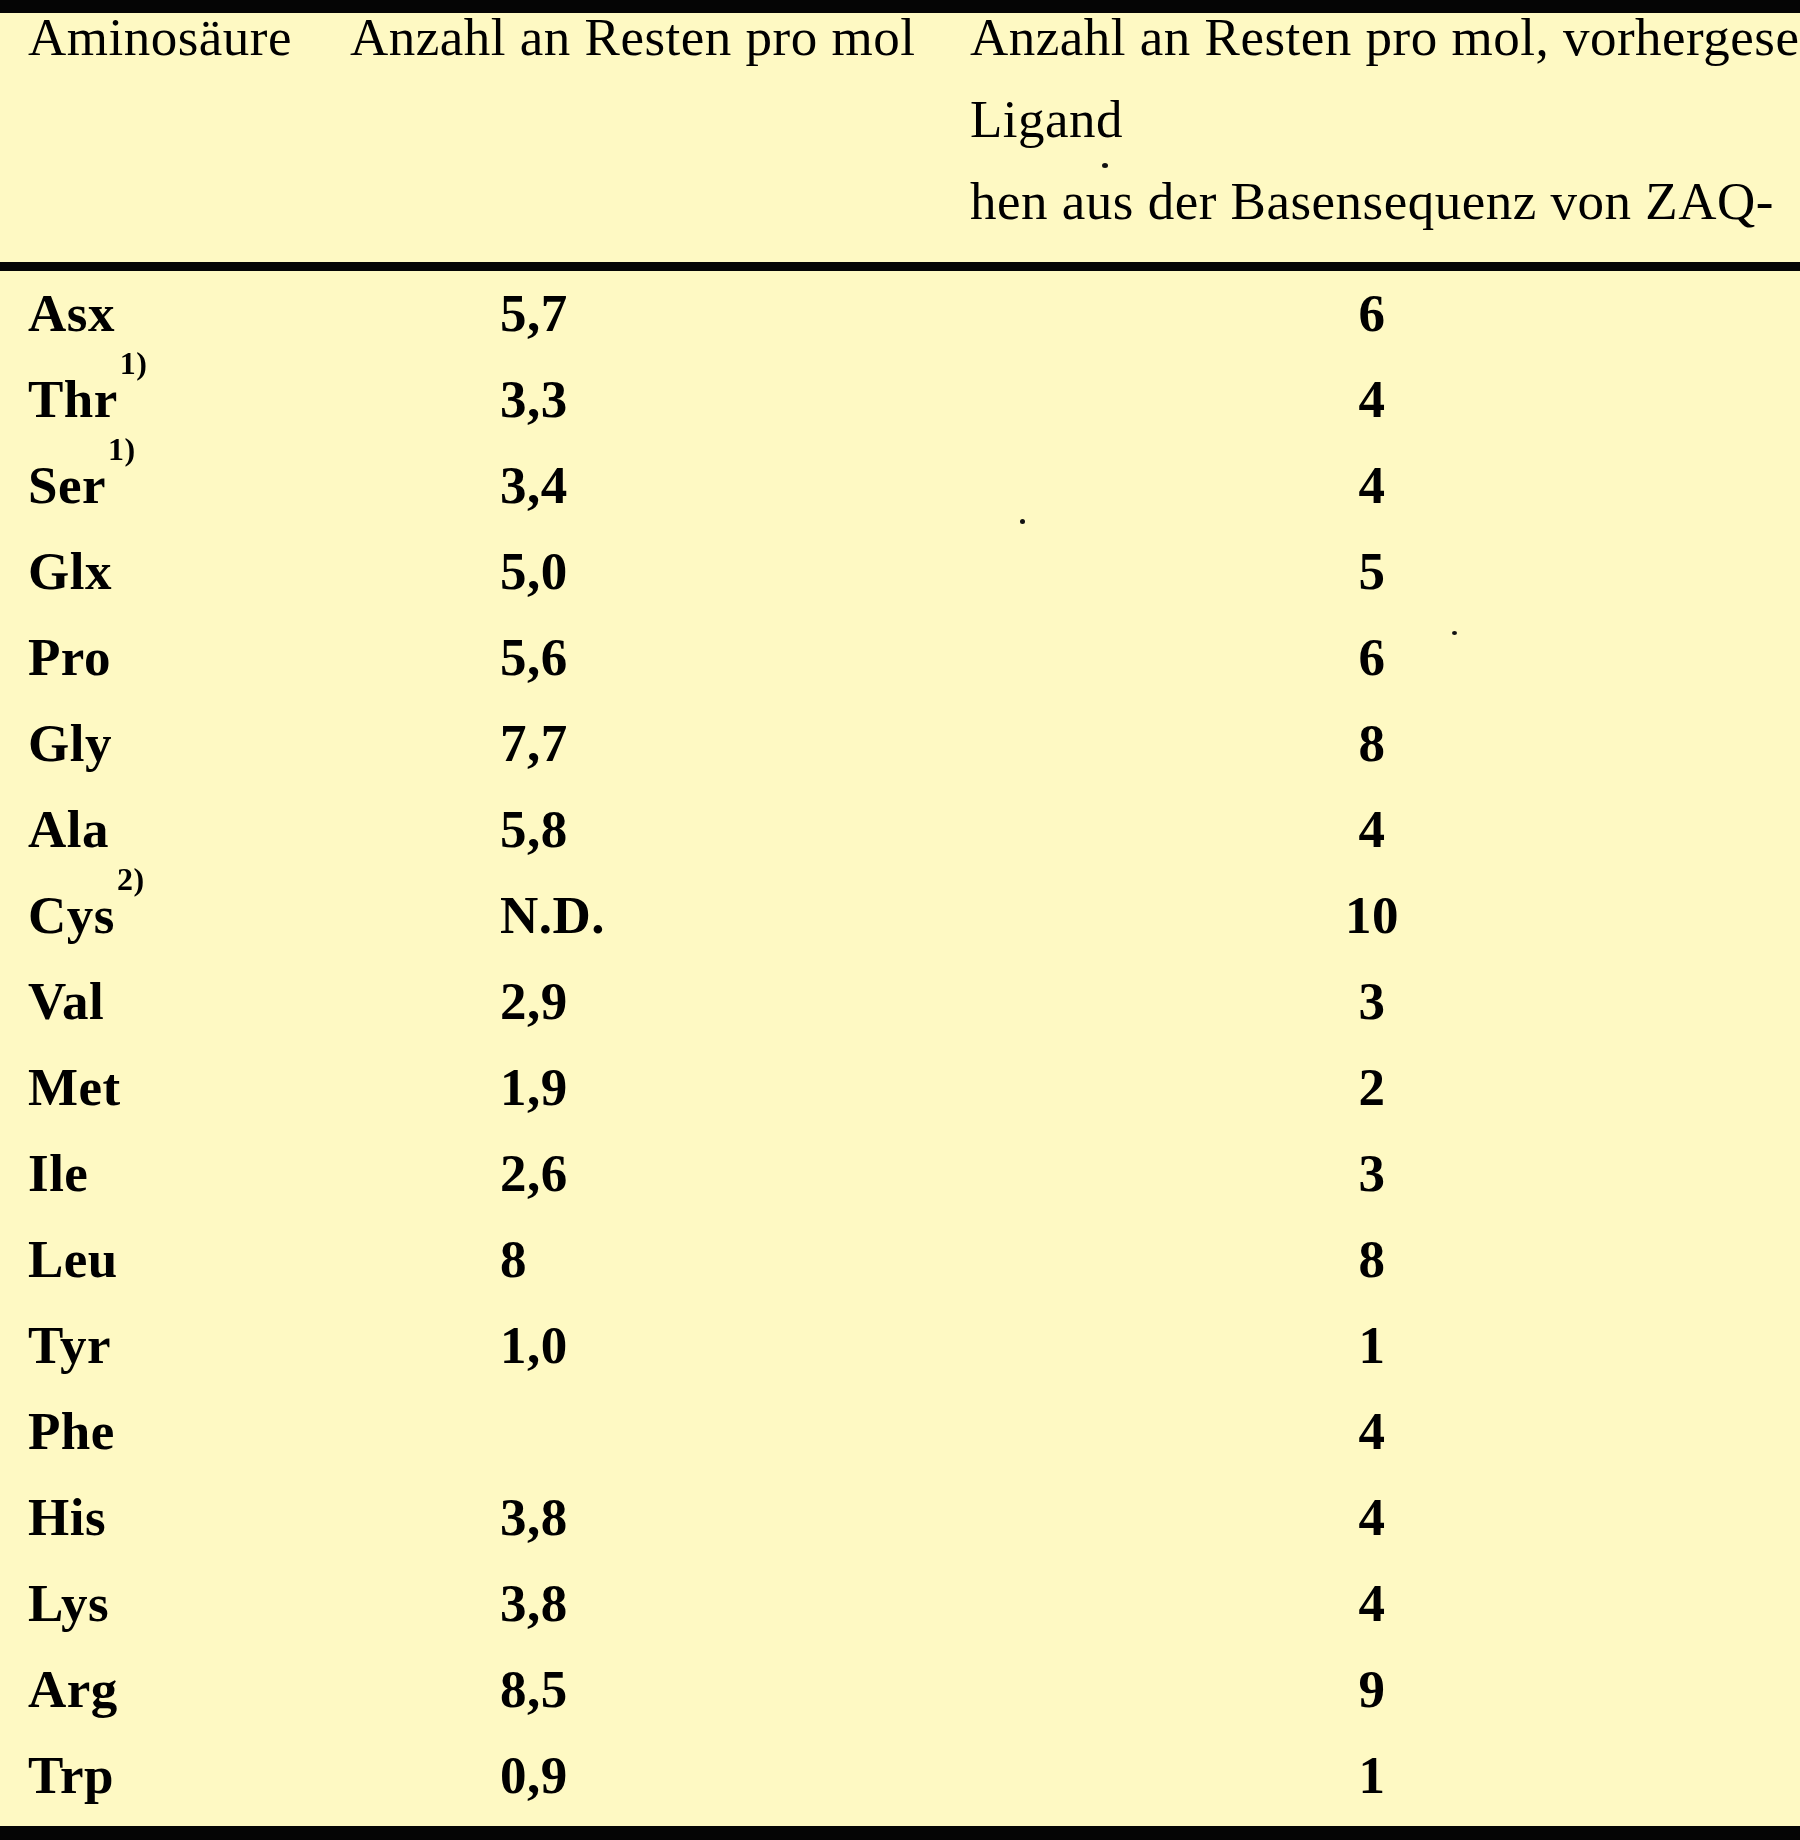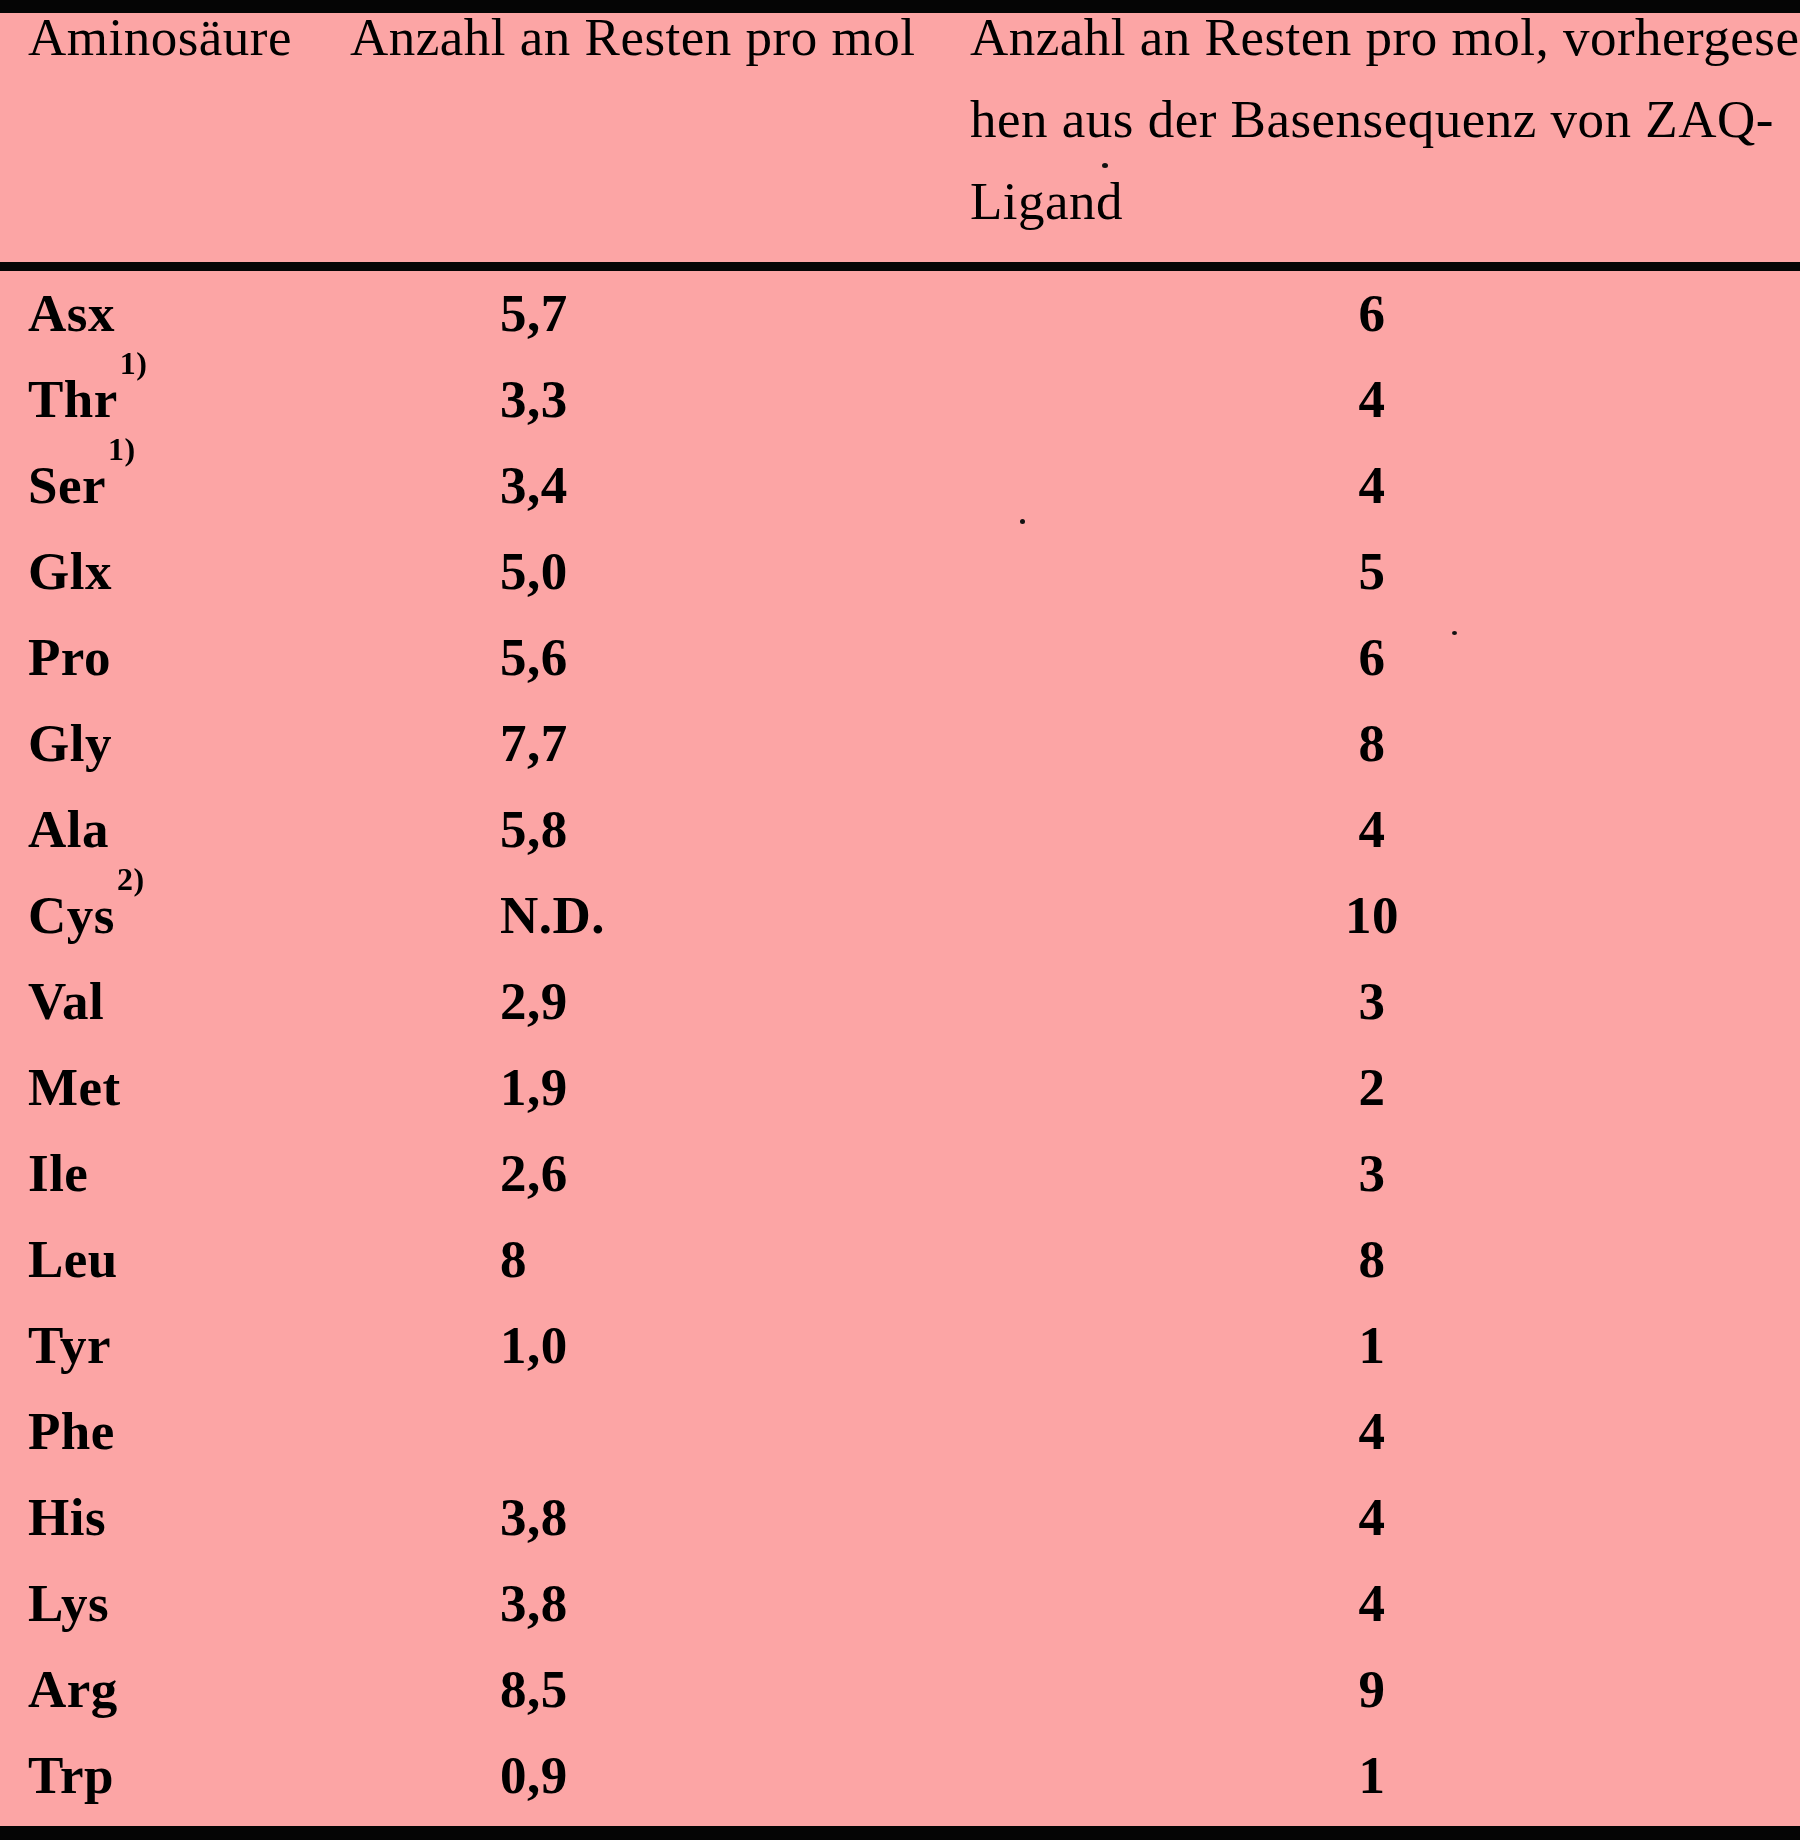--- a/index.html
+++ b/index.html
@@ -12,21 +12,21 @@
     height: 1840px;
     position: relative;
     overflow: hidden;
     font-family: "Liberation Serif", "DejaVu Serif", serif;
     color: #000000;
     -webkit-font-smoothing: none;
   }
   .page {
     position: absolute;
     inset: 0;
-    background: #fca5a5;
+    background: #fef9c3;
   }
   .rule {
     position: absolute;
     left: 0;
     right: 0;
     background: #050505;
   }
   .rule.top    { top: 0;      height: 13px; }
   .rule.mid    { top: 262px;  height: 9px;  }
   .rule.bottom { top: 1826px; height: 14px; }
@@ -89,22 +89,22 @@
 <div class="page">
 
   <div class="rule top"></div>
 
   <div class="hdr c1">Aminosäure</div>
 
   <div class="hdr c2">Anzahl an Resten pro mol</div>
 
   <div class="hdr c3">
     <span class="hline">Anzahl an Resten pro mol, vorhergese-</span>
+    <span class="hline">Ligand</span>
     <span class="hline">hen aus der Basensequenz von ZAQ-</span>
-    <span class="hline">Ligand</span>
   </div>
 
   <div class="rule mid"></div>
 
   <div class="rows">
       <div class="row">
         <div class="cell name"><span>Asx</span><sup></sup></div>
         <div class="cell val1">5,7</div>
         <div class="cell val2">6</div>
       </div>

